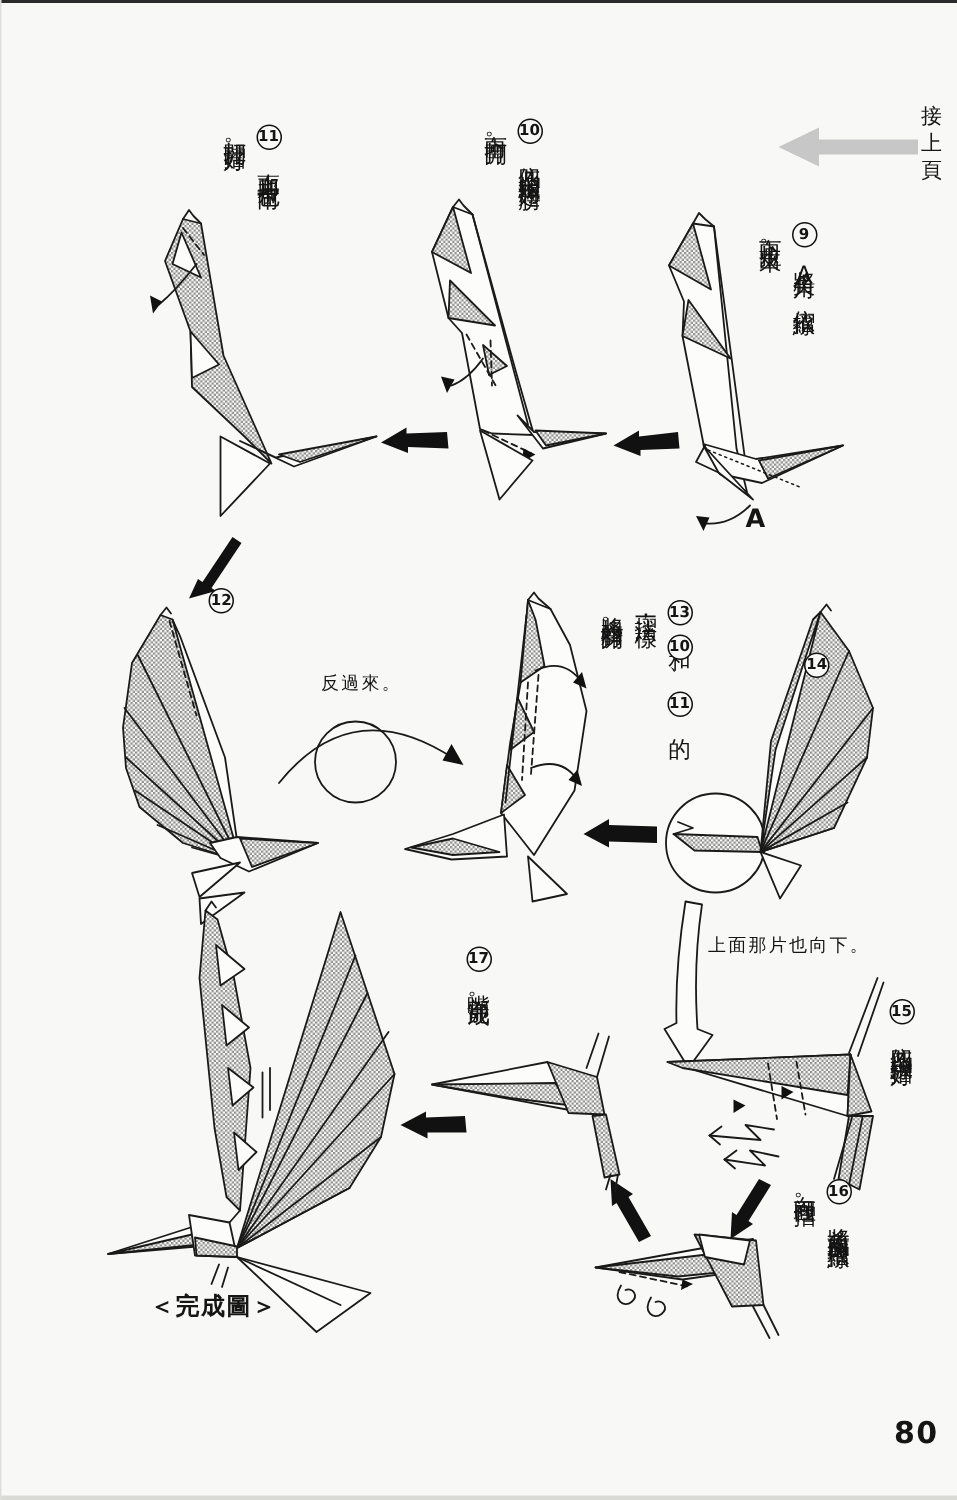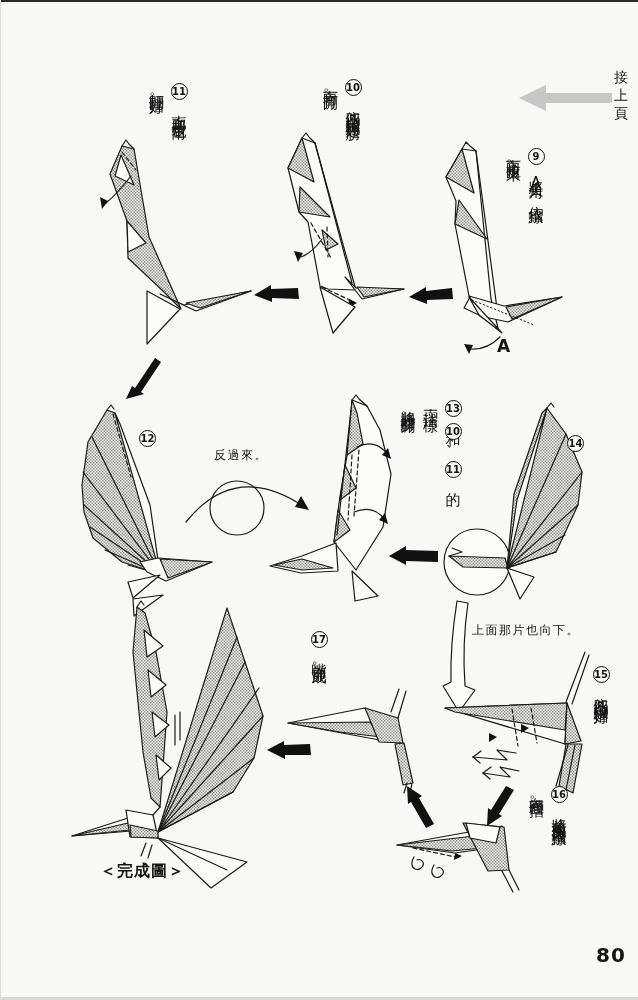--- a/index.html
+++ b/index.html
@@ -252,29 +252,29 @@
 
   <div class="vtext" style="left:499px;top:147px;width:48px;height:180px;"><span class="circ">9</span><span>將尖角A依摺線
 向下拉出來。</span></div>
 
   <div class="vtext" style="left:316px;top:78px;width:48px;height:178px;"><span class="circ">10</span><span>依凹凸摺線將翅膀
 向下打開。</span></div>
 
   <div class="vtext" style="left:142px;top:82px;width:48px;height:160px;"><span class="circ">11</span><span>上面那片也向下
 打開摺好。</span></div>
 
-  <span class="circ abs" style="left:139px;top:429px;">12</span>
+  <span class="circ abs" style="left:139px;top:391px;">12</span>
 
   <div class="hlabel" style="left:214px;top:447px;">反過來。</div>
 
   <div class="vtext" style="left:394px;top:399px;width:70px;height:190px;"><span class="circ">13</span><span>和</span><span class="circ">10</span><span>、</span><span class="circ">11</span><span>的
 摺法一樣，
 將翅膀打開。</span></div>
 
-  <span class="circ abs" style="left:567px;top:411px;margin-top:24px;">14</span>
+  <span class="circ abs" style="left:536px;top:411px;margin-top:24px;">14</span>
 
   <div class="hlabel" style="left:472px;top:622px;">上面那片也向下。</div>
 
   <div class="vtext" style="left:586px;top:665px;width:26px;height:162px;"><span class="circ">15</span><span>依凹凸摺線摺好。</span></div>
 
   <div class="vtext" style="left:522px;top:785px;width:48px;height:168px;"><span class="circ">16</span><span>將前後兩面依摺線
 向裡面摺。</span></div>
 
   <div class="vtext" style="left:304px;top:630px;width:26px;height:120px;"><span class="circ">17</span><span>嘴部完成。</span></div>
 

